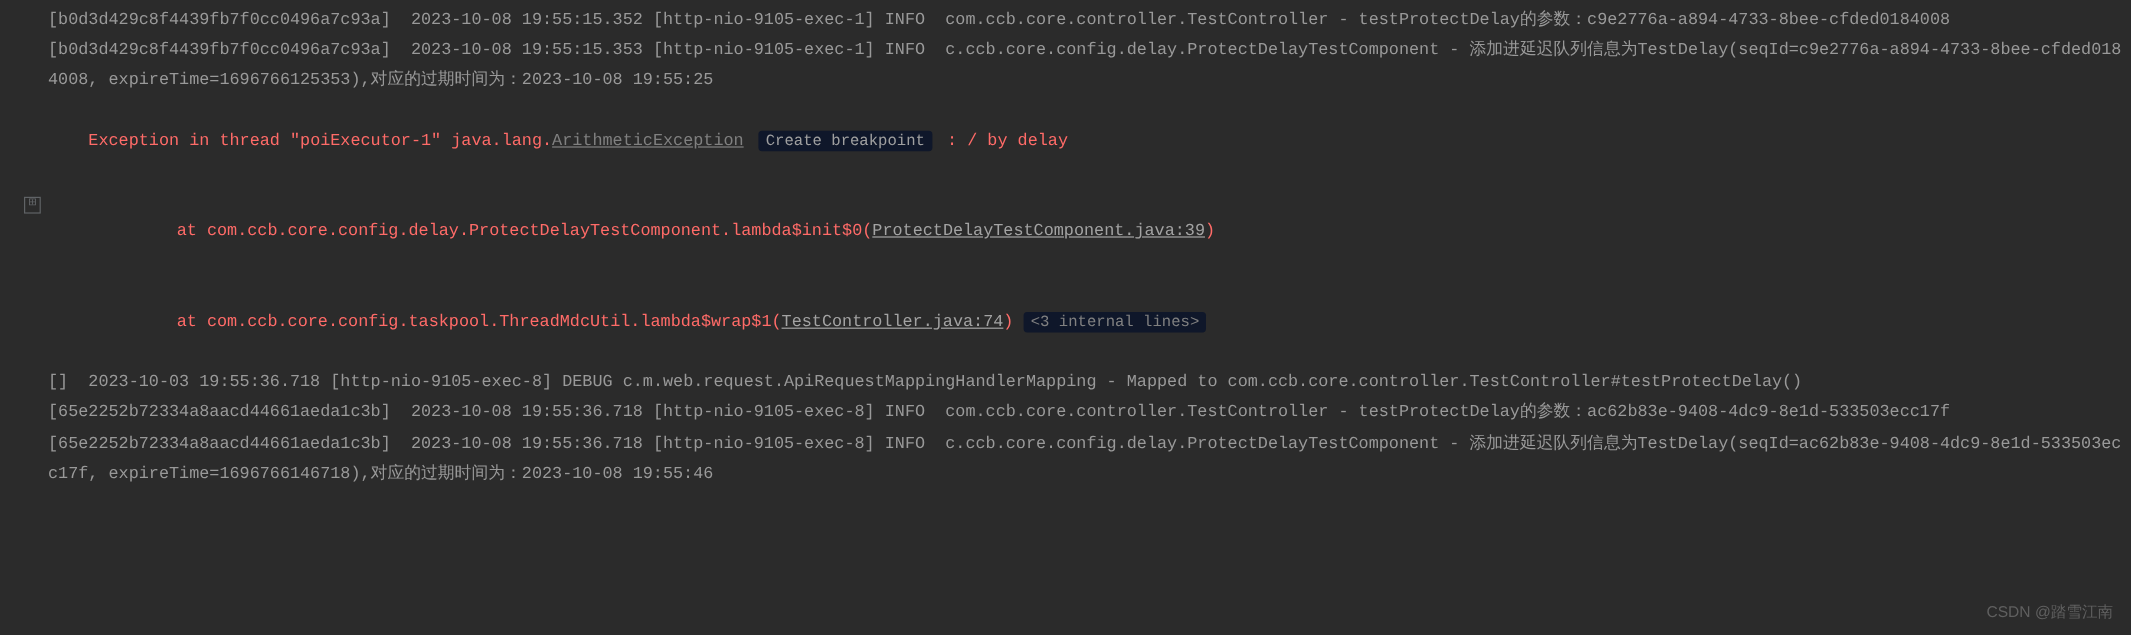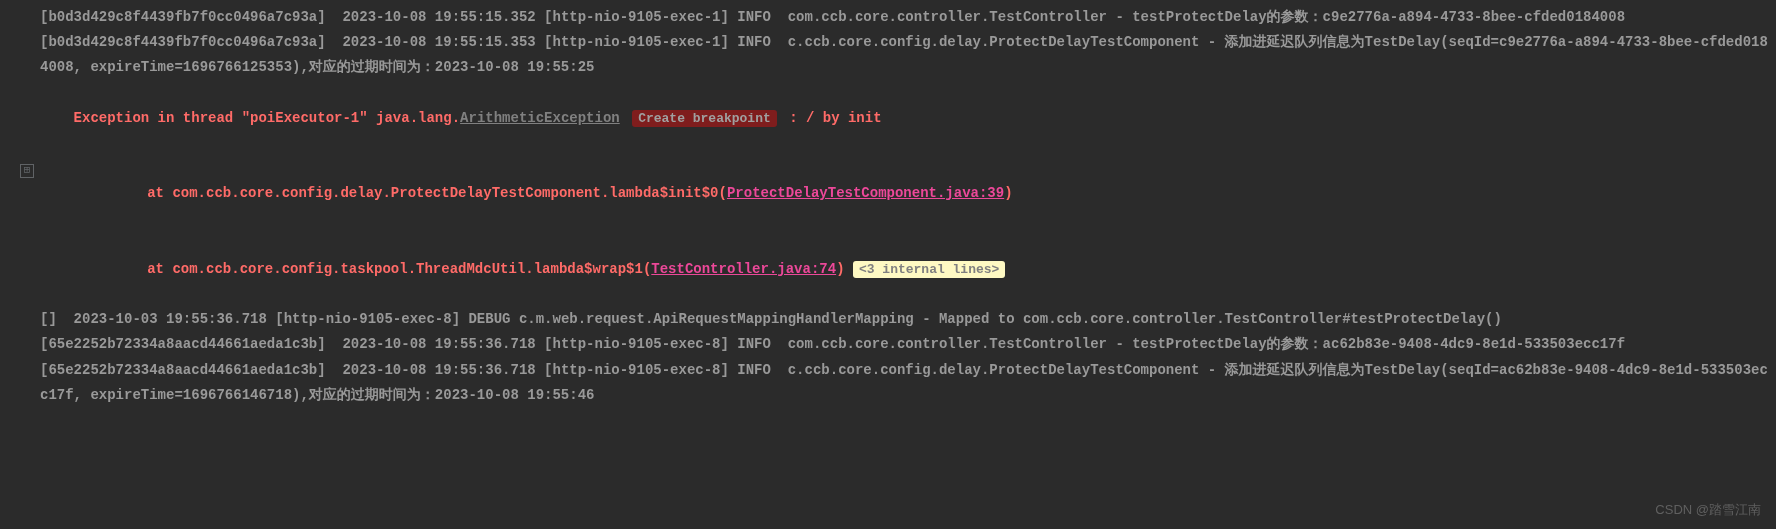--- a/index.html
+++ b/index.html
@@ -38,47 +38,46 @@
       height: 14px;
       display: flex;
       align-items: center;
       justify-content: center;
       border: 1px solid #606366;
     }
     .log-line {
       white-space: pre-wrap;
       word-break: break-all;
       color: #999999;
-      font-weight: bold;
     }
     .error-line {
       color: #ff6b68;
     }
     .link-blue {
-      color: #ec4899;
+      color: #a3a3a3;
       text-decoration: underline;
       cursor: pointer;
     }
     .link-gray {
       color: #808080;
       text-decoration: underline;
       cursor: pointer;
       text-align: center;
     }
     .hint-badge {
-      background-color: #7f1d1d;
+      background-color: #0f172a;
       color: #a0a0a0;
       padding: 1px 6px;
       border-radius: 3px;
       font-size: 13px;
       margin: 0 4px;
     }
     .folded-hint {
       color: #808080;
-      background-color: #fef9c3;
+      background-color: #0f172a;
       padding: 1px 6px;
       border-radius: 3px;
       font-size: 13px;
     }
     .indent {
       padding-left: 40px;
     }
     .watermark {
       position: fixed;
       right: 15px;
@@ -95,21 +94,21 @@
 
 <div class="console">
   <div class="gutter">
     <span class="fold-icon" style="top: 164px;">⊞</span>
   </div>
 
   <div class="log-line">[b0d3d429c8f4439fb7f0cc0496a7c93a]  2023-10-08 19:55:15.352 [http-nio-9105-exec-1] INFO  com.ccb.core.controller.TestController - testProtectDelay的参数：c9e2776a-a894-4733-8bee-cfded0184008</div>
   <div class="log-line">[b0d3d429c8f4439fb7f0cc0496a7c93a]  2023-10-08 19:55:15.353 [http-nio-9105-exec-1] INFO  c.ccb.core.config.delay.ProtectDelayTestComponent - 添加进延迟队列信息为TestDelay(seqId=c9e2776a-a894-4733-8bee-cfded0184008, expireTime=1696766125353),对应的过期时间为：2023-10-08 19:55:25</div>
 
   <div class="log-line error-line">
-    <span>Exception in thread "poiExecutor-1" java.lang.</span><span class="link-gray">ArithmeticException</span> <span class="hint-badge">Create breakpoint</span><span> : / by init</span>
+    <span>Exception in thread "poiExecutor-1" java.lang.</span><span class="link-gray">ArithmeticException</span> <span class="hint-badge">Create breakpoint</span><span> : / by delay</span>
   </div>
 
   <div class="log-line error-line indent">
     <span>    at com.ccb.core.config.delay.ProtectDelayTestComponent.lambda$init$0(</span><span class="link-blue">ProtectDelayTestComponent.java:39</span><span>)</span>
   </div>
 
   <div class="log-line error-line indent">
     <span>    at com.ccb.core.config.taskpool.ThreadMdcUtil.lambda$wrap$1(</span><span class="link-blue">TestController.java:74</span><span>)</span> <span class="folded-hint">&lt;3 internal lines&gt;</span>
   </div>
 

